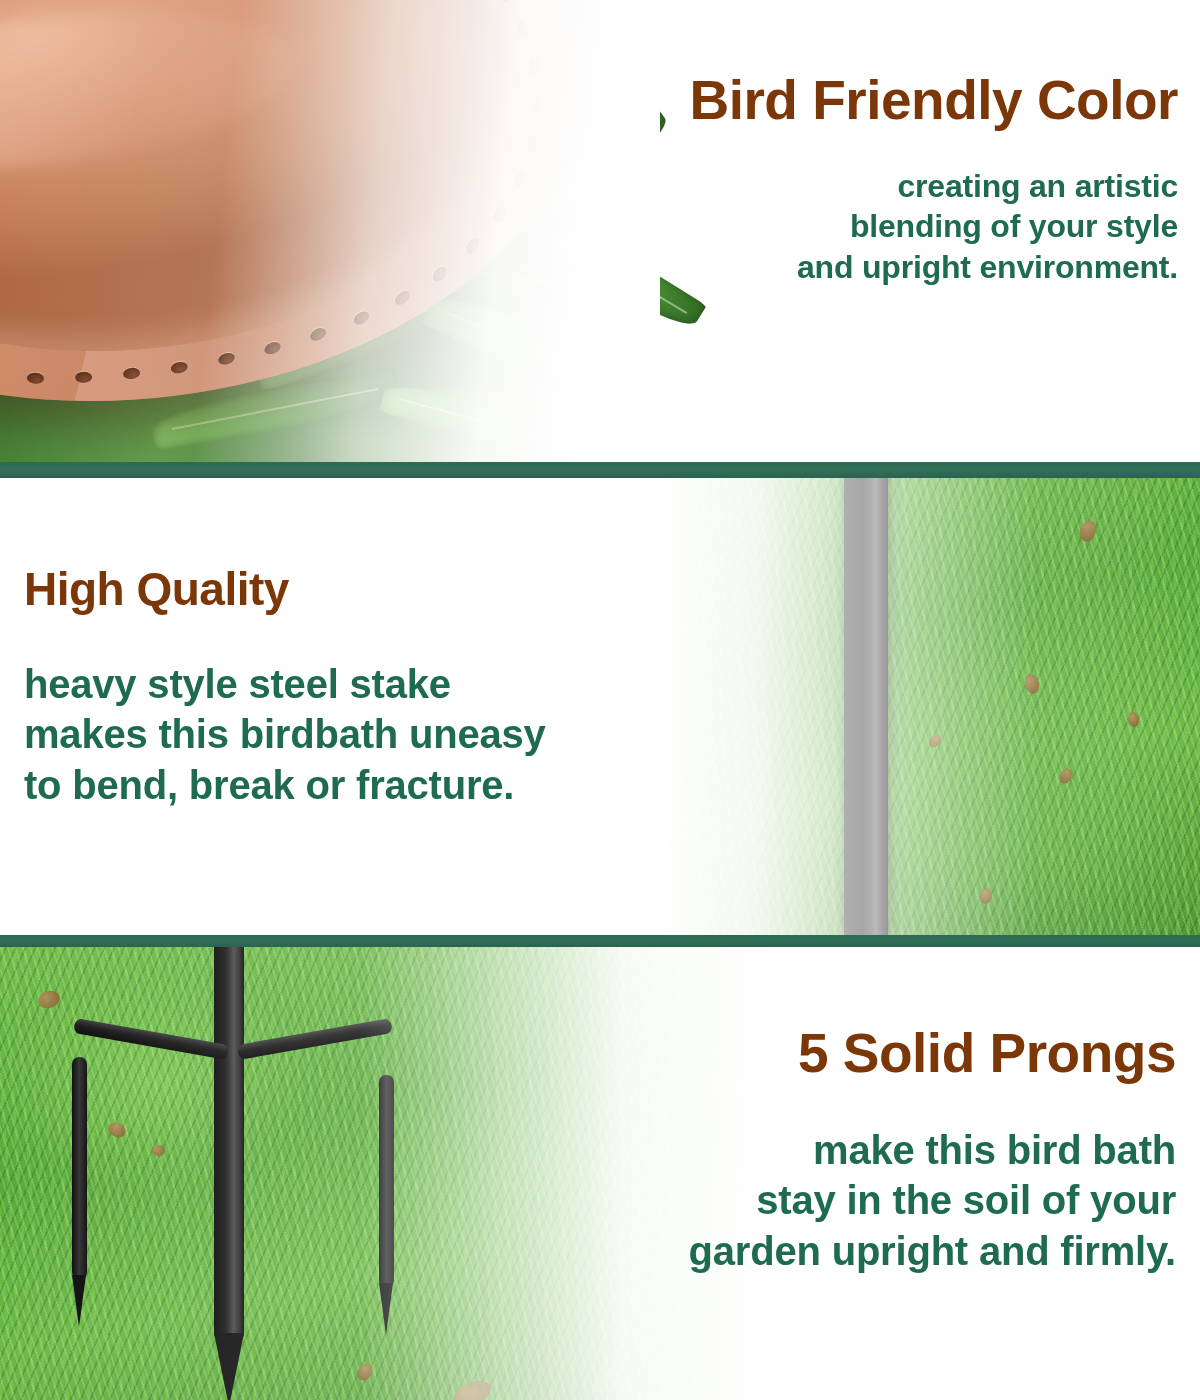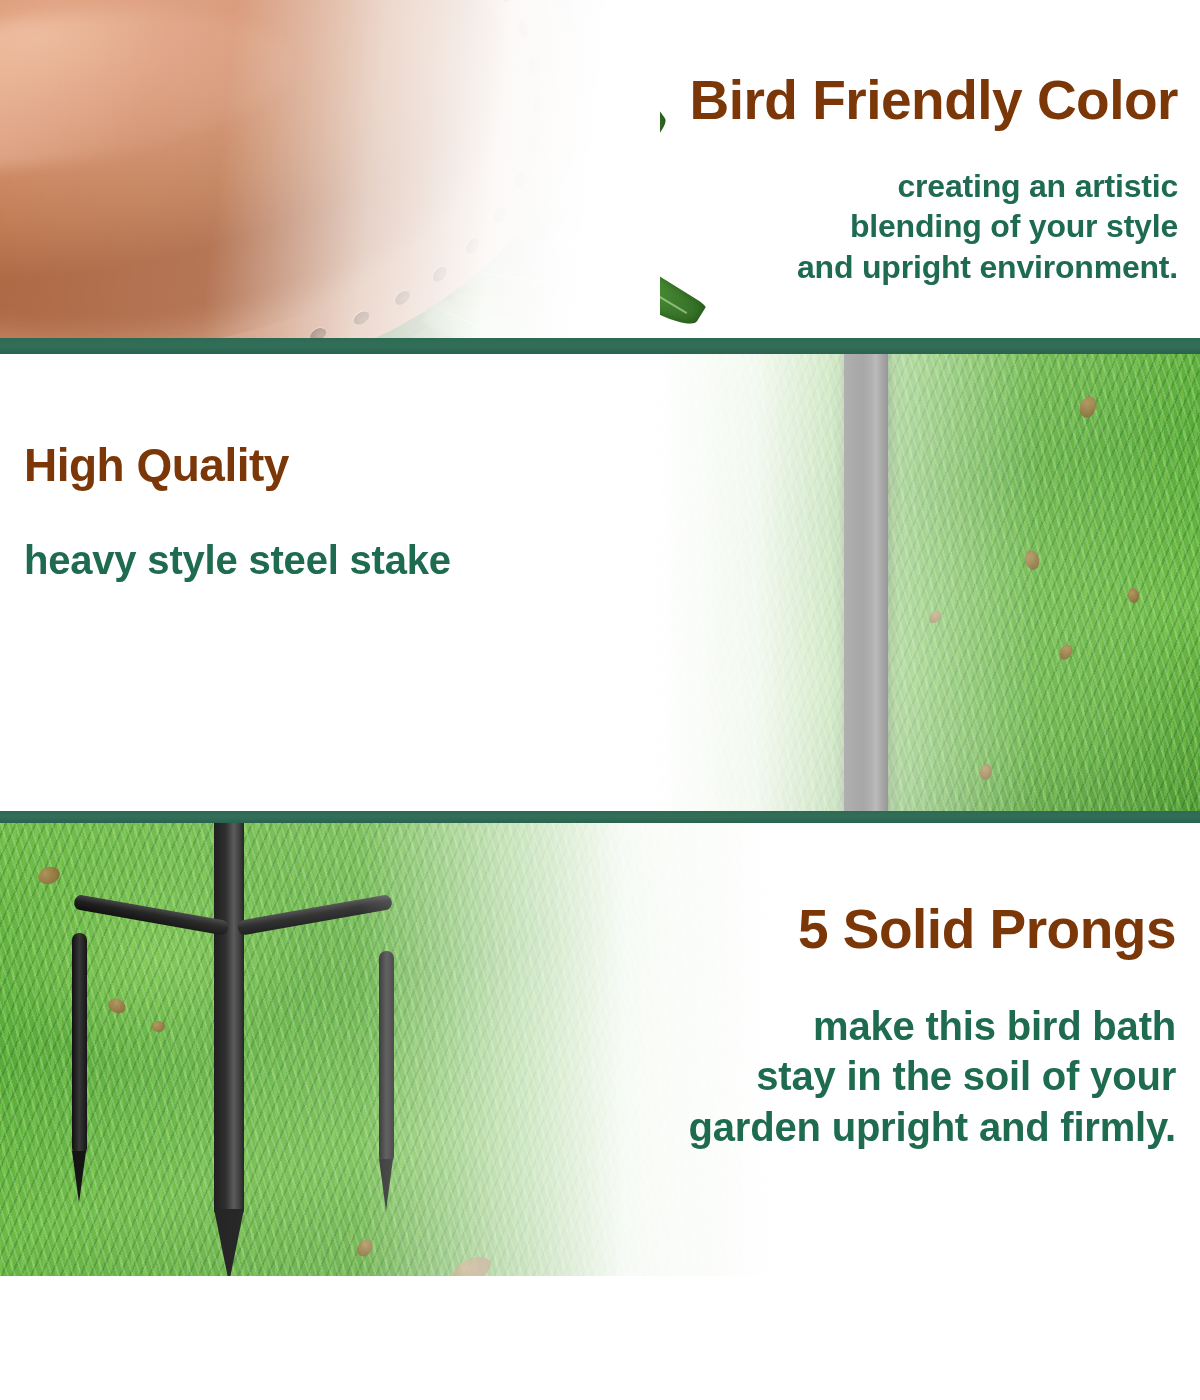--- a/index.html
+++ b/index.html
@@ -21,21 +21,21 @@
     background: #ffffff;
   }
 
   
   .panel {
     position: relative;
     width: 100%;
     overflow: hidden;
     background: #ffffff;
   }
-  .panel-1 { height: 338px; }
+  .panel-1 { height: 462px; }
   .divider-1 { height: 16px; }
   .panel-2 { height: 457px; }
   .divider-2 { height: 12px; }
   .panel-3 { height: 453px; }
 
   .divider {
     width: 100%;
     background: linear-gradient(180deg, #2d6a54 0%, #336f58 50%, #2a6250 100%);
   }
 
@@ -331,20 +331,22 @@
 
       <div class="pole" style="left:384px;"></div>
 
       <div class="fade-right-to-left"></div>
     </div>
 
     <div class="text-block t2">
       <div class="heading">High Quality</div>
       <div class="body-text">
         <span class="line">heavy style steel stake</span>
+        <span class="line">makes this birdbath uneasy</span>
+        <span class="line">to bend, break or fracture.</span>
       </div>
     </div>
   </section>
 
   <div class="divider divider-2"></div>
 
   <section class="panel panel-3">
 
     <div class="photo p3-photo">
       <div class="grass"></div>

